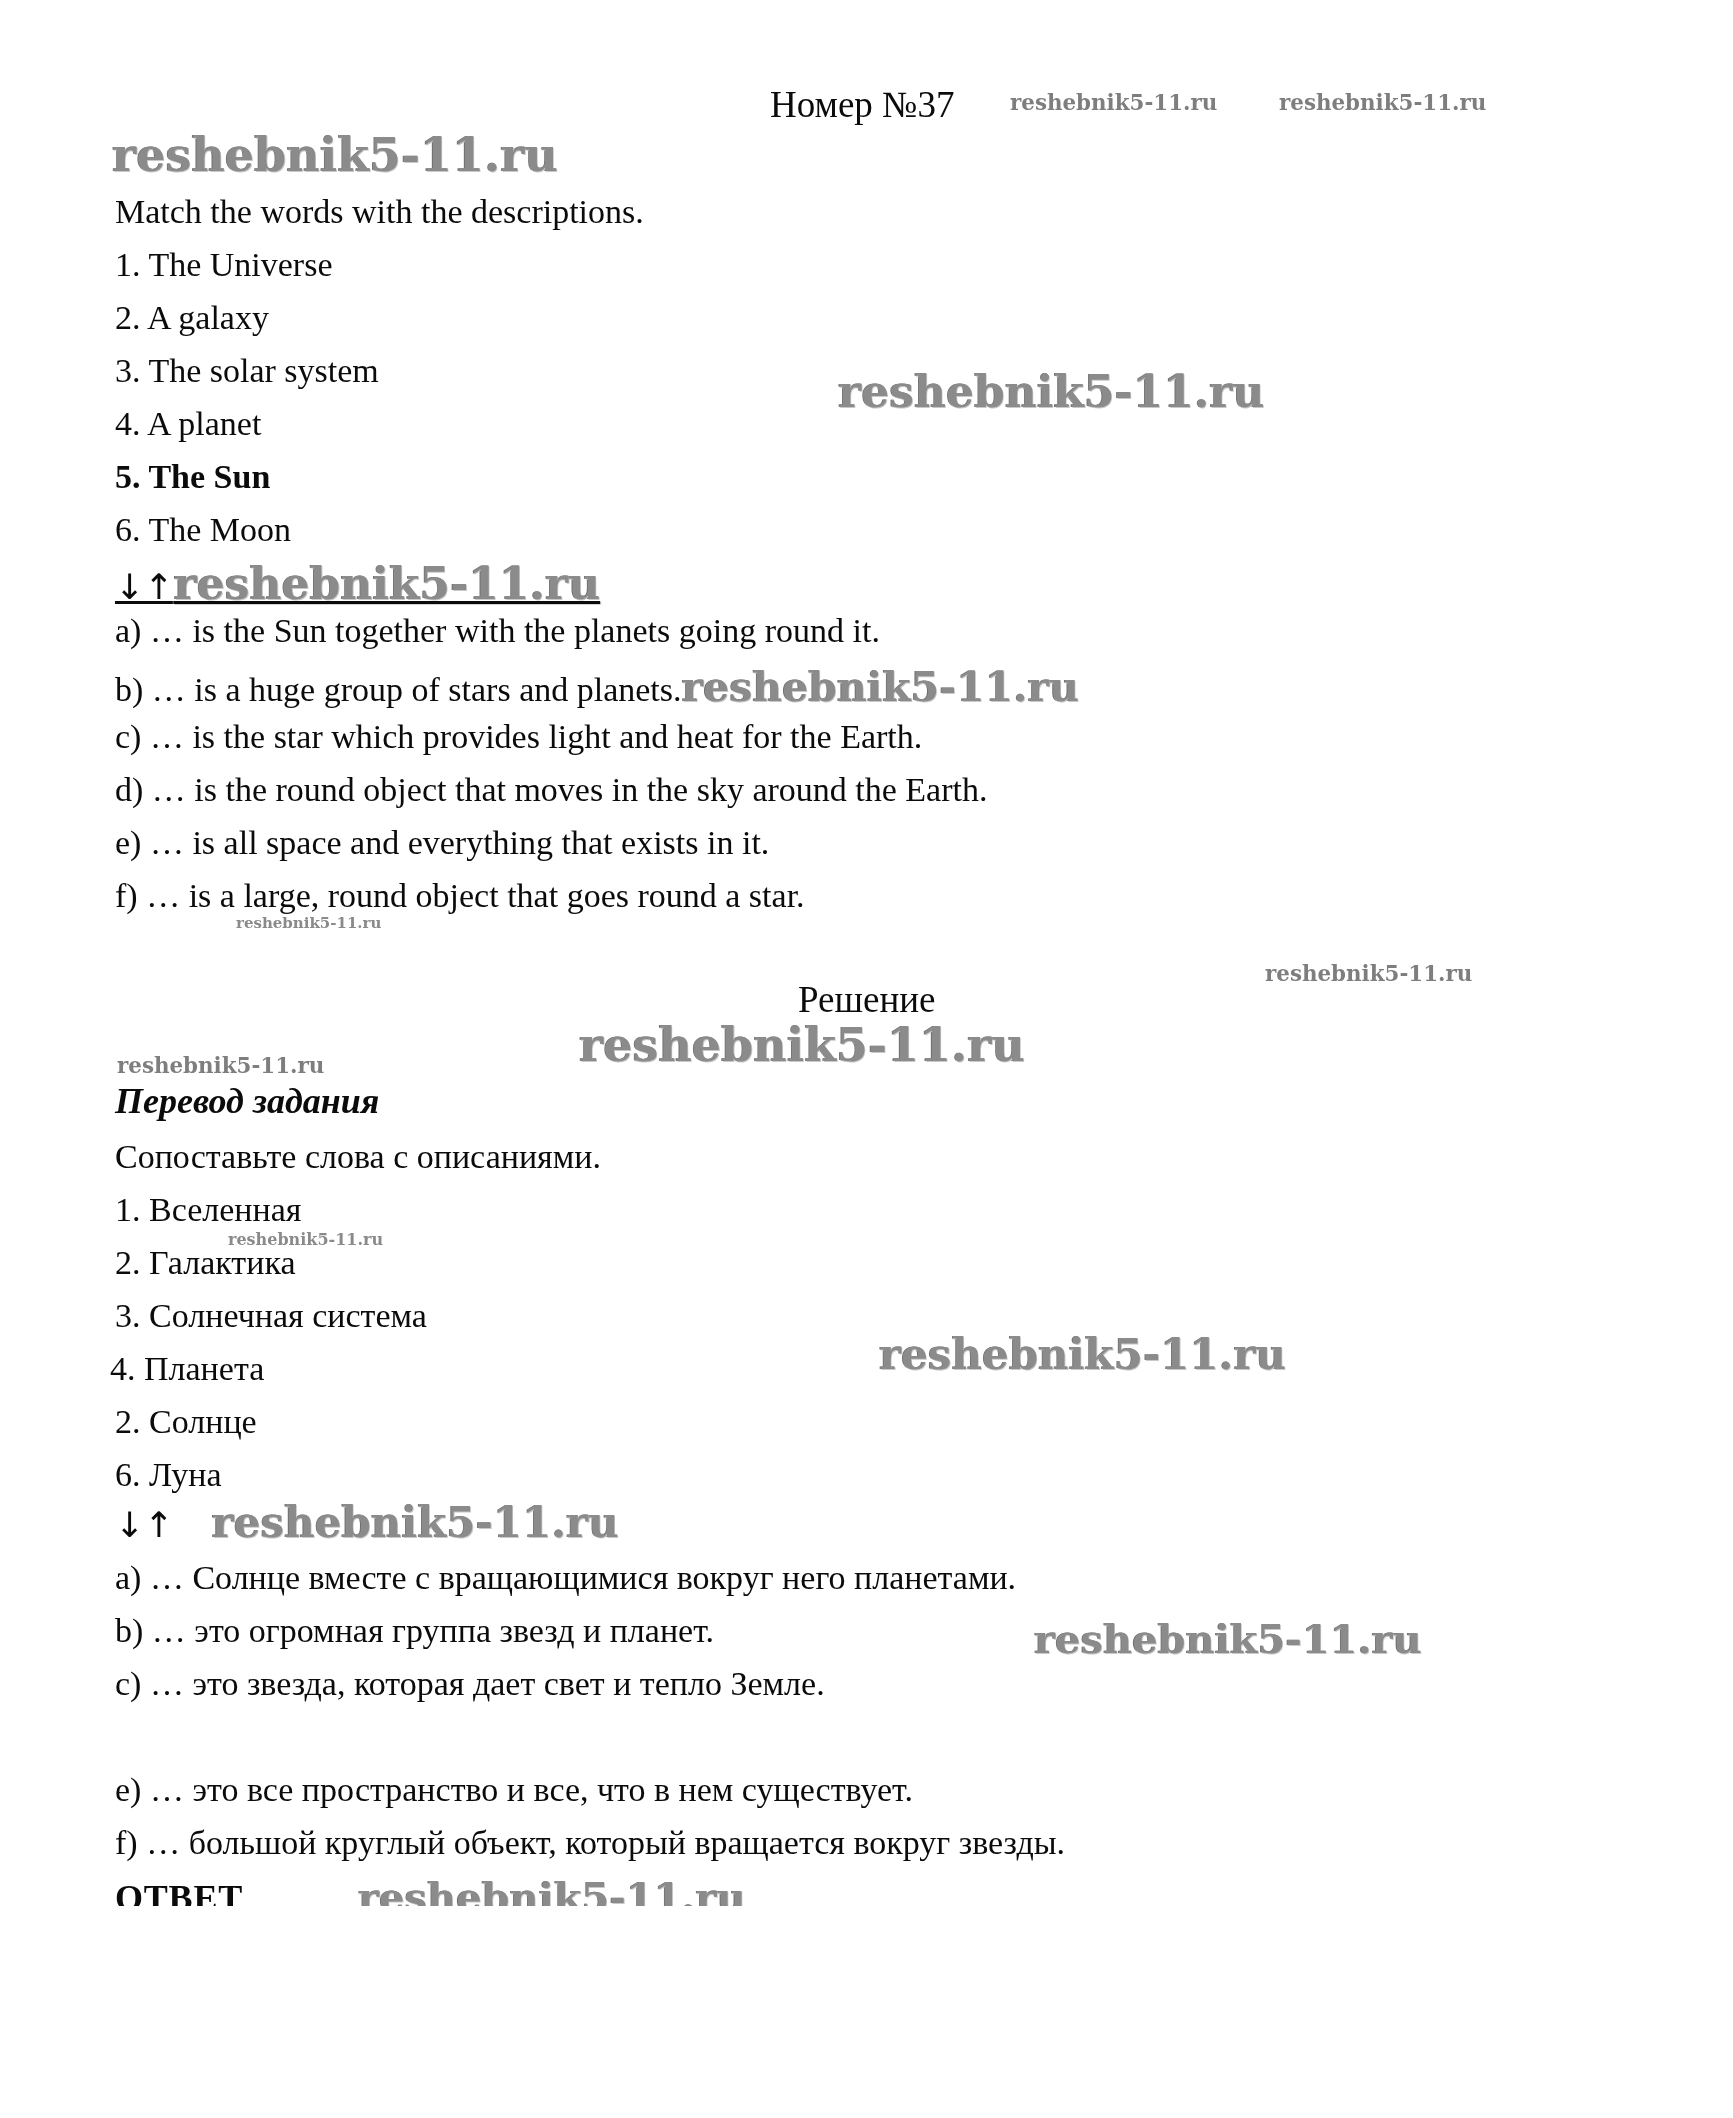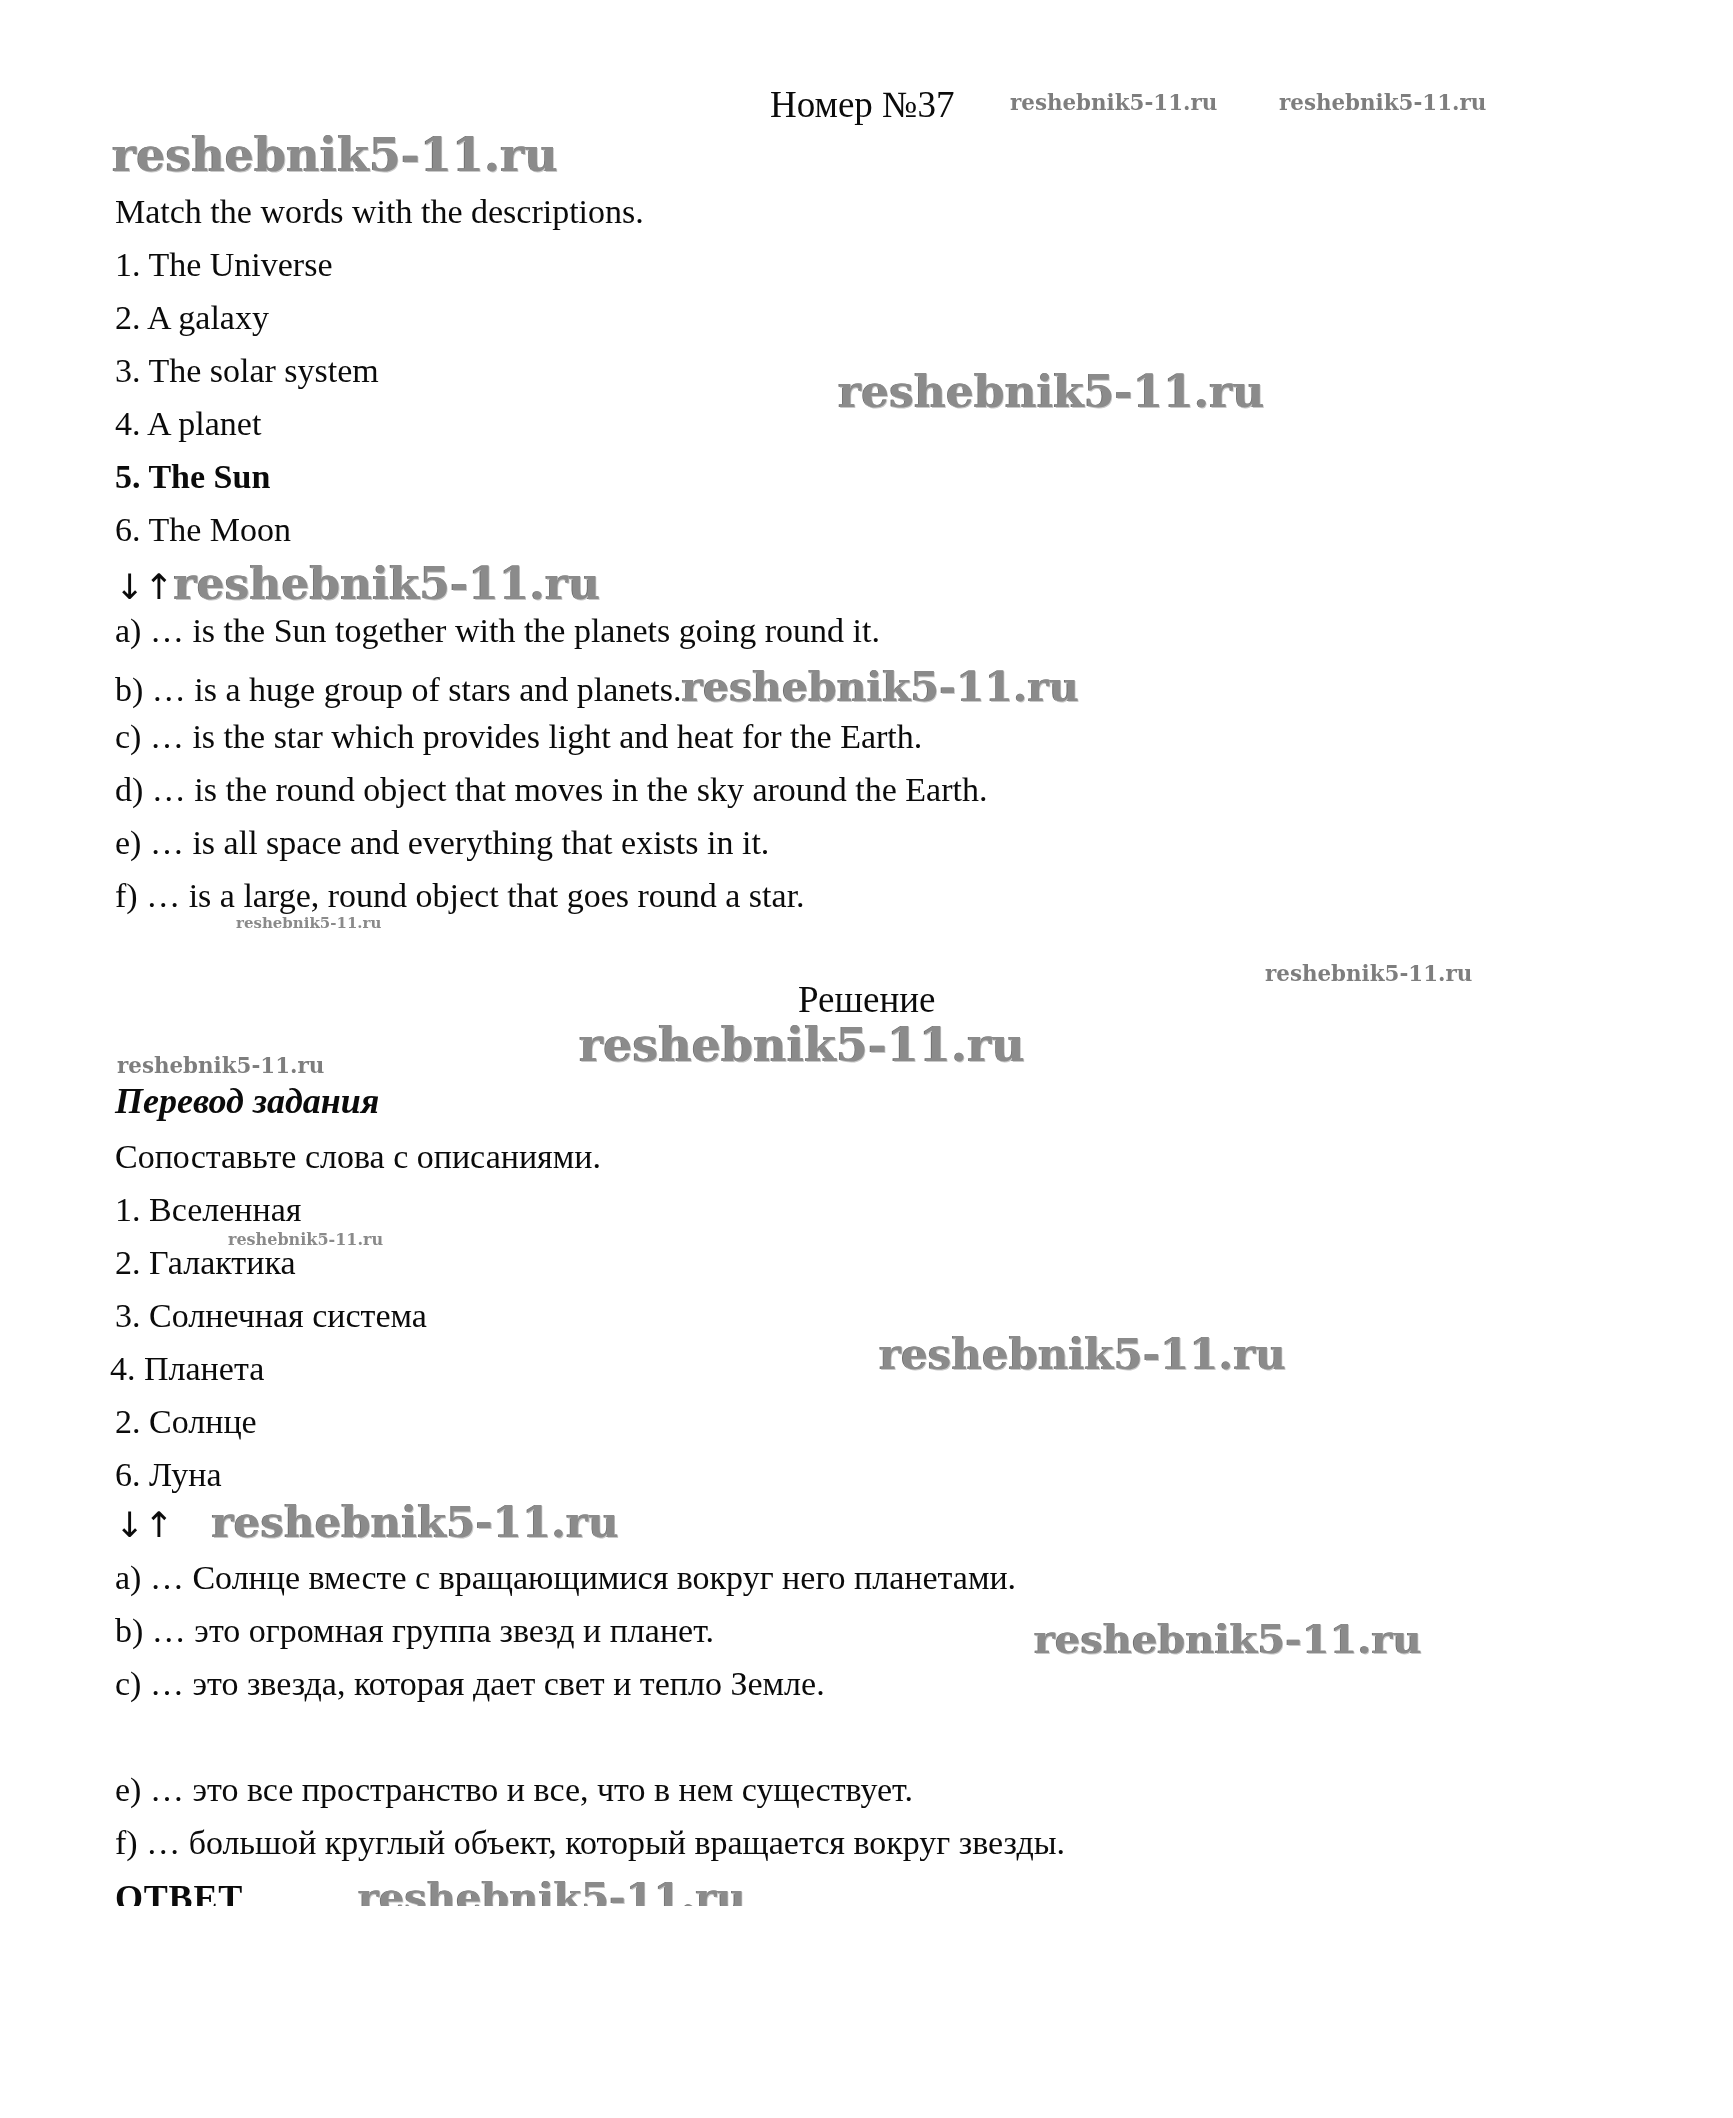--- a/index.html
+++ b/index.html
@@ -56,21 +56,21 @@
 
   <div class="line" style="left:115px; top:245px;">1. The Universe</div>
   <div class="line" style="left:115px; top:298px;">2. A galaxy</div>
   <div class="line" style="left:115px; top:351px;">3. The solar system</div>
   <div class="line" style="left:115px; top:404px;">4. A planet</div>
   <div class="line" style="left:115px; top:457px;font-weight:bold;">5. The Sun</div>
   <div class="line" style="left:115px; top:510px;">6. The Moon</div>
 
   <div class="wm" style="left:838px; top:366px; font-size:44px;">reshebnik5-11.ru</div>
 
-  <div class="line" style="left:115px; top:559px;">
+  <div class="line" style="left:115px; top:559px;text-decoration:underline;">
     <span class="arrows">↓↑</span><span class="wm-inline" style="font-size:44px;">reshebnik5-11.ru</span>
   </div>
 
   <div class="line" style="left:115px; top:611px;">a) … is the Sun together with the planets going round it.</div>
   <div class="line" style="left:115px; top:664px;">
     <span>b) … is a huge group of stars and planets.</span><span class="wm-inline" style="font-size:41px;">reshebnik5-11.ru</span>
   </div>
   <div class="line" style="left:115px; top:717px;">c) … is the star which provides light and heat for the Earth.</div>
   <div class="line" style="left:115px; top:770px;">d) … is the round object that moves in the sky around the Earth.</div>
   <div class="line" style="left:115px; top:876px;">f) … is a large, round object that goes round a star.</div>

